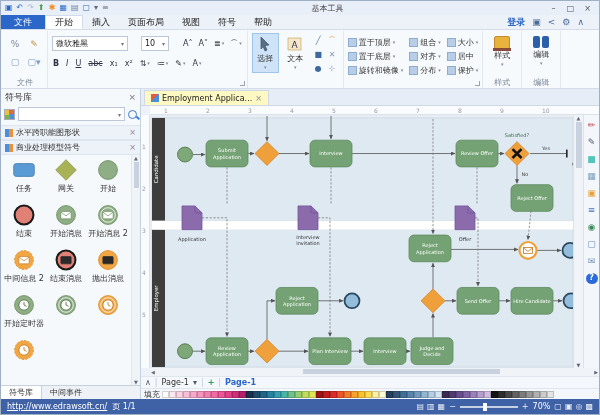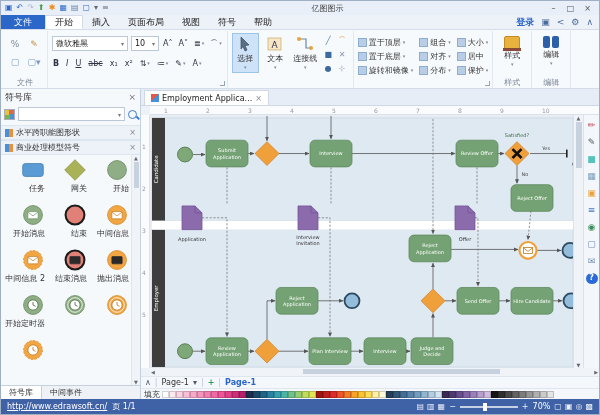--- a/index.html
+++ b/index.html
@@ -13,32 +13,32 @@
   .qa-ic { font-size:8px; line-height:10px; cursor:default; }
   .title-center { flex:1; text-align:center; font-size:8px; color:#444; }
   .win-controls { display:flex; gap:2px; }
   .win-btn { width:15px; text-align:center; font-size:8px; color:#555; }
 
   
   .tabrow { height:15px; display:flex; align-items:stretch; background:#edf2f9; border-bottom:1px solid #d3dce8; flex:0 0 auto; }
   .file-tab { background:#2b66c9; color:#fff; padding:0 13px; display:flex; align-items:center; font-size:9px; }
   .tab { padding:0 9px; display:flex; align-items:center; color:#222; }
   .tab.active { background:#fff; border:1px solid #d3dce8; border-bottom:1px solid #fff; }
-  .tabrow-right { margin-left:auto; display:flex; align-items:center; gap:7px; padding-right:6px; }
+  .tabrow-right { margin-left:auto; display:flex; align-items:center; gap:7px; padding-right:15px; }
   .tr-ic { font-size:9px; color:#4a6b9a; }
   .login { color:#2b66c9; font-weight:bold; }
 
   
   .ribbon { height:59px; background:#f7fafd; display:flex; border-bottom:1px solid #d3dce8; padding:1px 0 0 2px; flex:0 0 auto; }
   .group { display:flex; flex-direction:column; border-right:1px solid #e2e8f0; padding:2px 4px 0 4px; position:relative; }
   .group-label { margin-top:auto; text-align:center; font-size:8px; color:#7a8694; height:11px; line-height:11px; }
   .launcher { position:absolute; right:2px; bottom:2px; width:5px; height:5px; border-right:1px solid #99a5b5; border-bottom:1px solid #99a5b5; }
   .g-file .icons { display:grid; grid-template-columns:16px 18px; grid-template-rows:16px 16px; gap:2px; padding-top:3px; }
   .mini-ic { font-size:9px; text-align:center; line-height:16px; }
-  .frow { display:flex; align-items:center; gap:3px; height:20px; }
+  .frow { display:flex; align-items:center; gap:13px; height:20px; }
   .combo { background:#fff; border:1px solid #bcc8d8; height:15px; display:flex; align-items:center; padding:0 3px; font-size:8px; color:#222; }
   .combo .arrow { margin-left:auto; color:#778; font-size:6px; }
   .fontname { width:76px; } .fontsize { width:28px; }
   .fbtn { font-size:8px; color:#334; padding:0 1px; display:flex; align-items:center; gap:1px; }
   .fbtn .arrow { font-size:5px; color:#889; }
   .bold{font-weight:bold;} .italic{font-style:italic;} .underline{text-decoration:underline;} .strike{text-decoration:line-through;}
   .g-tools .body { display:flex; gap:3px; }
   .bigbtn { width:27px; height:40px; display:flex; flex-direction:column; align-items:center; justify-content:flex-start; border:1px solid transparent; padding-top:2px; }
   .bigbtn.active { background:#cfe3f8; border-color:#9ec4ea; }
   .bigbtn .blabel { font-size:8px; color:#333; margin-top:1px; }
@@ -66,34 +66,34 @@
   .lp-close { margin-left:auto; color:#778; }
   .lp-search { height:20px; display:flex; align-items:center; gap:3px; padding:0 3px 2px 3px; }
   .lp-gridic { width:11px; height:11px; background:conic-gradient(#d96a4a 0 25%, #4a90d9 0 50%, #7ab648 0 75%, #e8c33c 0 100%); border:1px solid #aab; }
   .lp-combo { flex:1; height:14px; }
   .mag { width:9px; height:9px; border:1.5px solid #3a7bd5; border-radius:50%; position:relative; }
   .mag::after { content:""; position:absolute; width:4px; height:1.5px; background:#3a7bd5; transform:rotate(45deg); right:-4px; bottom:-1px; }
   .lp-section { height:15px; display:flex; align-items:center; gap:3px; padding:0 4px; background:#edf2f8; border-top:1px solid #dde5ee; border-bottom:1px solid #dde5ee; font-size:8px; color:#333; }
   .sec-ic { width:8px; height:8px; background:conic-gradient(#e8933c 0 50%, #4a90d9 0 100%); }
   .sec-close { margin-left:auto; color:#889; }
   .lp-grid { flex:1; display:grid; grid-template-columns:repeat(3,1fr); grid-auto-rows:45px; padding:3px 11px 0 2px; position:relative; overflow:hidden; }
-  .sym-cell { display:flex; flex-direction:column; align-items:flex-end; }
+  .sym-cell { display:flex; flex-direction:column; align-items:center; }
   .sym-icon { width:24px; height:24px; }
   .sym-label { font-size:8px; color:#333; margin-top:1px; white-space:nowrap; }
   .lp-scroll { position:absolute; right:0; top:0; bottom:0; width:9px; background:#f0f3f7; border-left:1px solid #e0e6ee; display:flex; flex-direction:column; align-items:center; font-size:5px; color:#667; }
   .lp-thumb { width:5px; height:26px; background:#c8d2de; margin-top:1px; }
   .lp-scroll .dn { margin-top:auto; }
   .lp-tabs { height:14px; display:flex; border-top:1px solid #c6d1de; background:#eef2f7; flex:0 0 auto; }
   .lp-tab { padding:0 8px; display:flex; align-items:center; font-size:8px; color:#333; }
   .lp-tab.active { background:#fff; border-right:1px solid #c6d1de; }
 
   
   .center { flex:1; display:flex; flex-direction:column; min-width:0; }
   .doctabs { height:17px; background:#e7edf6; border-bottom:1px solid #cfd8e4; display:flex; align-items:flex-end; padding-left:3px; flex:0 0 auto; }
-  .doctab { height:15px; background:#ffffff; border:1px solid #cfd8e4; border-bottom:none; display:flex; align-items:center; gap:3px; padding:0 6px; font-size:8px; color:#222; }
+  .doctab { height:15px; background:#fef9c3; border:1px solid #cfd8e4; border-bottom:none; display:flex; align-items:center; gap:3px; padding:0 6px; font-size:8px; color:#222; }
   .dt-ic { width:8px; height:8px; background:linear-gradient(135deg,#e05a4a 50%,#4a90d9 50%); }
   .dt-close { color:#889; }
   .hruler { height:9px; background:#fafbfd; border-bottom:1px solid #dbe2ec; margin-left:9px; position:relative; font-size:6px; color:#99a; flex:0 0 auto; overflow:hidden; }
   .hruler span { position:absolute; top:1px; }
   .canvasrow { flex:1; display:flex; min-height:0; }
   .vruler { width:9px; background:#fafbfd; border-right:1px solid #dbe2ec; position:relative; font-size:6px; color:#99a; flex:0 0 auto; overflow:hidden; }
   .vruler span { position:absolute; left:1px; }
   .canvas { flex:1; background:#e7edf3; position:relative; min-width:0; }
   .canvas svg { position:absolute; inset:0; width:100%; height:100%; }
   .vscroll { width:10px; background:#f0f3f7; border-left:1px solid #dbe2ec; display:flex; flex-direction:column; align-items:center; font-size:5px; color:#667; flex:0 0 auto; }
@@ -134,21 +134,21 @@
         <span class="qa-ic" style="color: rgb(43, 102, 201);">↶</span>
         <span class="qa-ic" style="color: rgb(170, 182, 198);">↷</span>
         <span class="qa-ic" style="color: rgb(74, 158, 74);">⬆</span>
         <span class="qa-ic" style="color: rgb(240, 140, 30);">✱</span>
         <span class="qa-ic" style="color: rgb(43, 102, 201);">▦</span>
         <span class="qa-ic" style="color: rgb(90, 122, 154);">▤</span>
         <span class="qa-ic" style="color: rgb(43, 102, 201);">▢</span>
         <span class="qa-ic" style="color: rgb(102, 102, 119);">▾</span>
         <span class="qa-ic" style="color: rgb(102, 102, 119);">≡</span>
       </div>
-    <div class="title-center">亿图图示</div>
+    <div class="title-center">基本工具</div>
     <div class="win-controls">
       <span class="win-btn">–</span>
       <span class="win-btn">□</span>
       <span class="win-btn">×</span>
     </div>
   </div>
 
   <div class="tabrow">
     <div class="file-tab">文件</div>
     <div class="tabs-holder" style="display:flex">
@@ -219,29 +219,20 @@
             <span class="arrow">▾</span>
         </div>
         <div class="bigbtn">
           <svg width="16" height="16" viewBox="0 0 16 16">
               <rect x="1" y="2" width="13" height="12" fill="#f5e6c8" stroke="#c8a860" stroke-width="0.7"></rect>
               <text x="7.5" y="11.5" font-size="9" text-anchor="middle" fill="#335">A</text>
             </svg>
           <span class="blabel">文本</span>
             <span class="arrow">▾</span>
         </div>
-        <div class="bigbtn">
-          <svg width="18" height="16" viewBox="0 0 18 16">
-              <polyline points="3,3 10,3 10,12 15,12" fill="none" stroke="#6a87a8" stroke-width="1.2"></polyline>
-              <circle cx="3" cy="3" r="2" fill="#e8a33c"></circle>
-              <circle cx="15" cy="12" r="2" fill="#e8a33c"></circle>
-            </svg>
-          <span class="blabel">连接线</span>
-            <span class="arrow">▾</span>
-        </div>
         <div class="smalltools">
             <span class="stool" style="color: rgb(90, 126, 166);">╱</span>
             <span class="stool" style="color: rgb(232, 147, 60);">⌒</span>
             <span class="stool" style="color: rgb(61, 106, 158);">■</span>
             <span class="stool" style="color: rgb(138, 152, 173);">✕</span>
             <span class="stool" style="color: rgb(61, 106, 158);">●</span>
             <span class="stool" style="color: rgb(138, 152, 173);">⊹</span>
           </div>
       </div>
     </div>
@@ -351,39 +342,40 @@
             <div class="sym-label">网关</div>
           </div>
           <div class="sym-cell">
             <svg viewBox="0 0 28 28" class="sym-icon">
               <circle cx="14" cy="14" r="11" fill="#8fae85" stroke="#6d8f63" stroke-width="1"></circle>
             </svg>
             <div class="sym-label">开始</div>
           </div>
           <div class="sym-cell">
             <svg viewBox="0 0 28 28" class="sym-icon">
+              <circle cx="14" cy="14" r="11" fill="#e08077" stroke="#1a1a1a" stroke-width="2.4"></circle>
+            </svg>
+            <div class="sym-label">结束</div>
+          </div>
+          <div class="sym-cell">
+            <svg viewBox="0 0 28 28" class="sym-icon">
               <circle cx="14" cy="14" r="11" fill="#8fae85" stroke="#6d8f63" stroke-width="1"></circle>
               <rect x="8" y="10" width="12" height="8.5" rx="1" fill="#ffffff" stroke="#6d8f63" stroke-width="0.8"></rect>
               <polyline points="8,10.5 14,15 20,10.5" fill="none" stroke="#6d8f63" stroke-width="0.8"></polyline>
             </svg>
             <div class="sym-label">开始消息</div>
           </div>
           <div class="sym-cell">
             <svg viewBox="0 0 28 28" class="sym-icon">
-              <circle cx="14" cy="14" r="11" fill="#e08077" stroke="#1a1a1a" stroke-width="2.4"></circle>
-            </svg>
-            <div class="sym-label">结束</div>
-          </div>
-          <div class="sym-cell">
-            <svg viewBox="0 0 28 28" class="sym-icon">
-              <circle cx="14" cy="14" r="11" fill="#f2a643" stroke="#d88f2e" stroke-width="1"></circle>
-              <rect x="8" y="10" width="12" height="8.5" rx="1" fill="#ffffff" stroke="#c07820" stroke-width="0.8"></rect>
-              <polyline points="8,10.5 14,15 20,10.5" fill="none" stroke="#c07820" stroke-width="0.8"></polyline>
-            </svg>
-            <div class="sym-label">中间信息</div>
+              <circle cx="14" cy="14" r="11" fill="#8fae85" stroke="#6d8f63" stroke-width="1"></circle>
+              <circle cx="14" cy="14" r="8.5" fill="none" stroke="#ffffff" stroke-width="0.9"></circle>
+              <rect x="8" y="10" width="12" height="8.5" rx="1" fill="#ffffff" stroke="#6d8f63" stroke-width="0.8"></rect>
+              <polyline points="8,10.5 14,15 20,10.5" fill="none" stroke="#6d8f63" stroke-width="0.8"></polyline>
+            </svg>
+            <div class="sym-label">开始消息 2</div>
           </div>
           <div class="sym-cell">
             <svg viewBox="0 0 28 28" class="sym-icon">
               <circle cx="14" cy="14" r="11" fill="#f2a643" stroke="#d88f2e" stroke-width="1" stroke-dasharray="2.5,1.8"></circle>
               <rect x="8" y="10" width="12" height="8.5" rx="1" fill="#ffffff" stroke="#c07820" stroke-width="0.8"></rect>
               <polyline points="8,10.5 14,15 20,10.5" fill="none" stroke="#c07820" stroke-width="0.8"></polyline>
             </svg>
             <div class="sym-label">中间信息 2</div>
           </div>
           <div class="sym-cell">

